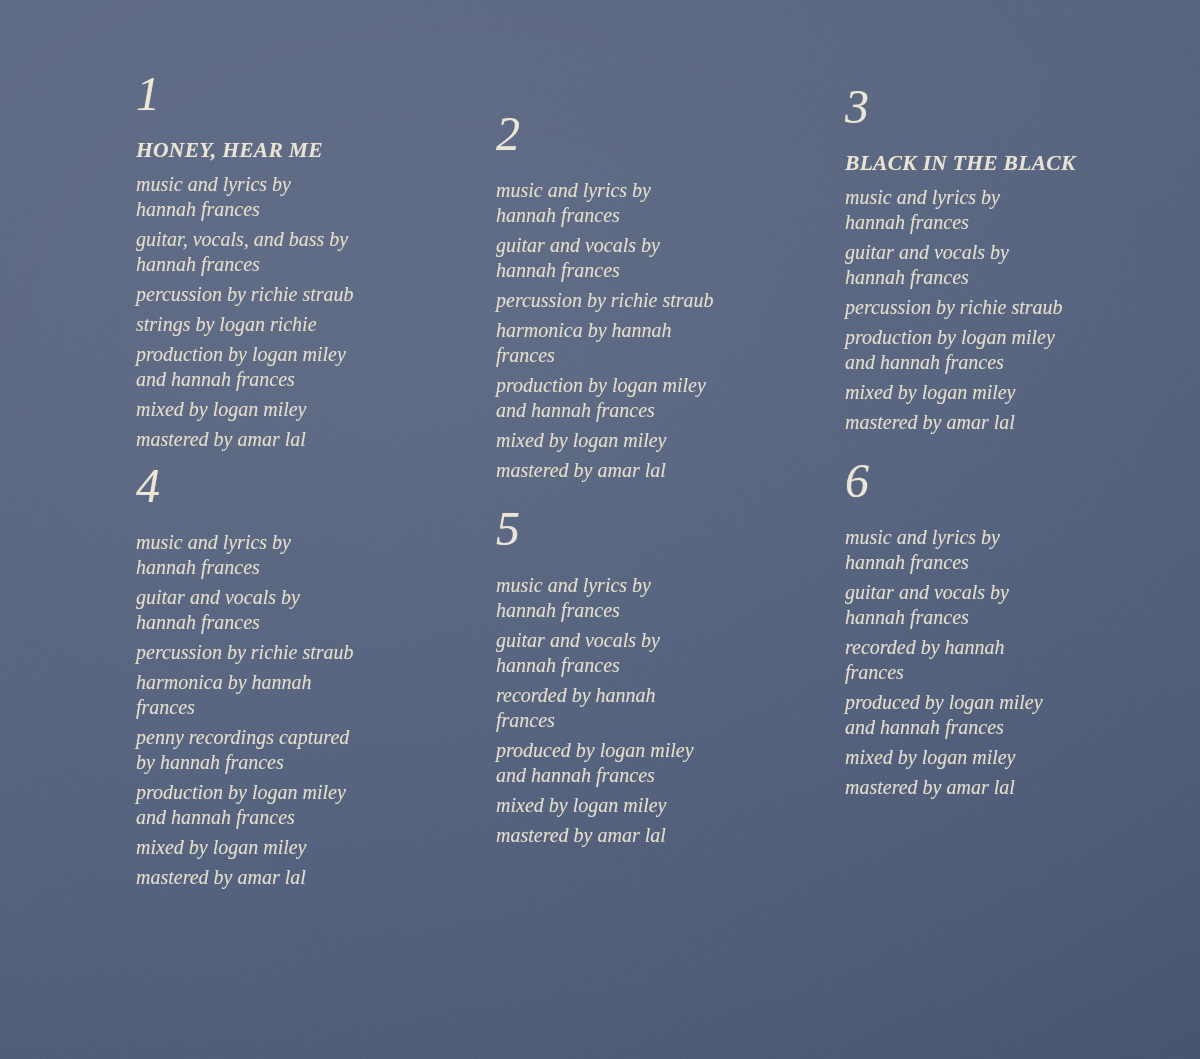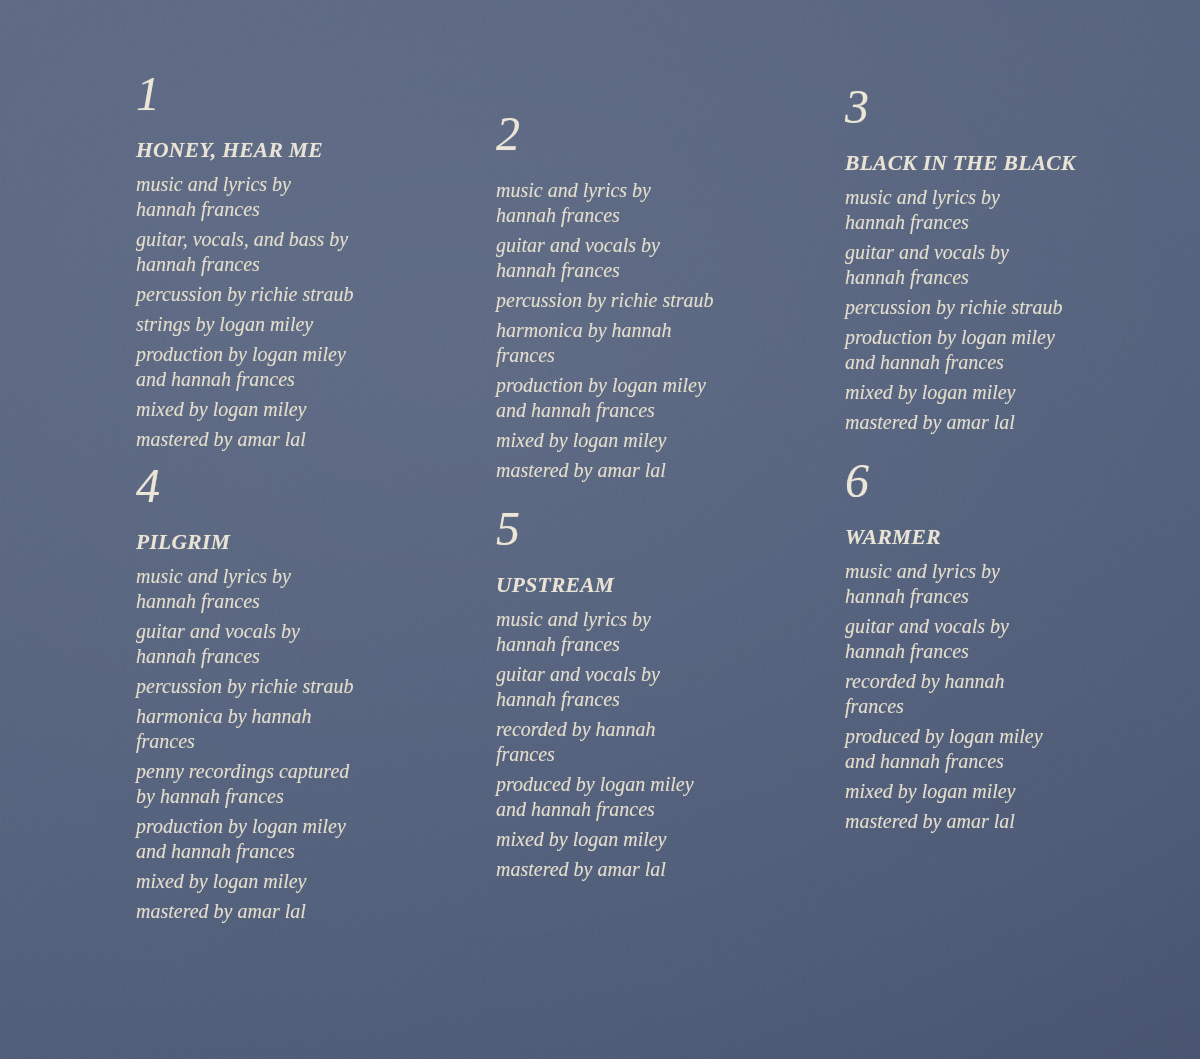--- a/index.html
+++ b/index.html
@@ -76,29 +76,28 @@
 
   <div class="col col-1">
     <section class="track">
       <div class="track-number">1</div>
       <h2 class="track-title">HONEY, HEAR ME</h2>
       <p class="credit">music and lyrics by
 hannah frances</p>
       <p class="credit">guitar, vocals, and bass by
 hannah frances</p>
       <p class="credit">percussion by richie straub</p>
-      <p class="credit">strings by logan miley</p>
+      <p class="credit">strings by logan richie</p>
       <p class="credit">production by logan miley
 and hannah frances</p>
       <p class="credit">mixed by logan miley</p>
       <p class="credit">mastered by amar lal</p>
     </section>
     <section class="track">
       <div class="track-number">4</div>
-      <h2 class="track-title">PILGRIM</h2>
       <p class="credit">music and lyrics by
 hannah frances</p>
       <p class="credit">guitar and vocals by
 hannah frances</p>
       <p class="credit">percussion by richie straub</p>
       <p class="credit">harmonica by hannah
 frances</p>
       <p class="credit">penny recordings captured
 by hannah frances</p>
       <p class="credit">production by logan miley
@@ -118,21 +117,20 @@
       <p class="credit">percussion by richie straub</p>
       <p class="credit">harmonica by hannah
 frances</p>
       <p class="credit">production by logan miley
 and hannah frances</p>
       <p class="credit">mixed by logan miley</p>
       <p class="credit">mastered by amar lal</p>
     </section>
     <section class="track">
       <div class="track-number">5</div>
-      <h2 class="track-title">UPSTREAM</h2>
       <p class="credit">music and lyrics by
 hannah frances</p>
       <p class="credit">guitar and vocals by
 hannah frances</p>
       <p class="credit">recorded by hannah
 frances</p>
       <p class="credit">produced by logan miley
 and hannah frances</p>
       <p class="credit">mixed by logan miley</p>
       <p class="credit">mastered by amar lal</p>
@@ -148,21 +146,20 @@
       <p class="credit">guitar and vocals by
 hannah frances</p>
       <p class="credit">percussion by richie straub</p>
       <p class="credit">production by logan miley
 and hannah frances</p>
       <p class="credit">mixed by logan miley</p>
       <p class="credit">mastered by amar lal</p>
     </section>
     <section class="track">
       <div class="track-number">6</div>
-      <h2 class="track-title">WARMER</h2>
       <p class="credit">music and lyrics by
 hannah frances</p>
       <p class="credit">guitar and vocals by
 hannah frances</p>
       <p class="credit">recorded by hannah
 frances</p>
       <p class="credit">produced by logan miley
 and hannah frances</p>
       <p class="credit">mixed by logan miley</p>
       <p class="credit">mastered by amar lal</p>

